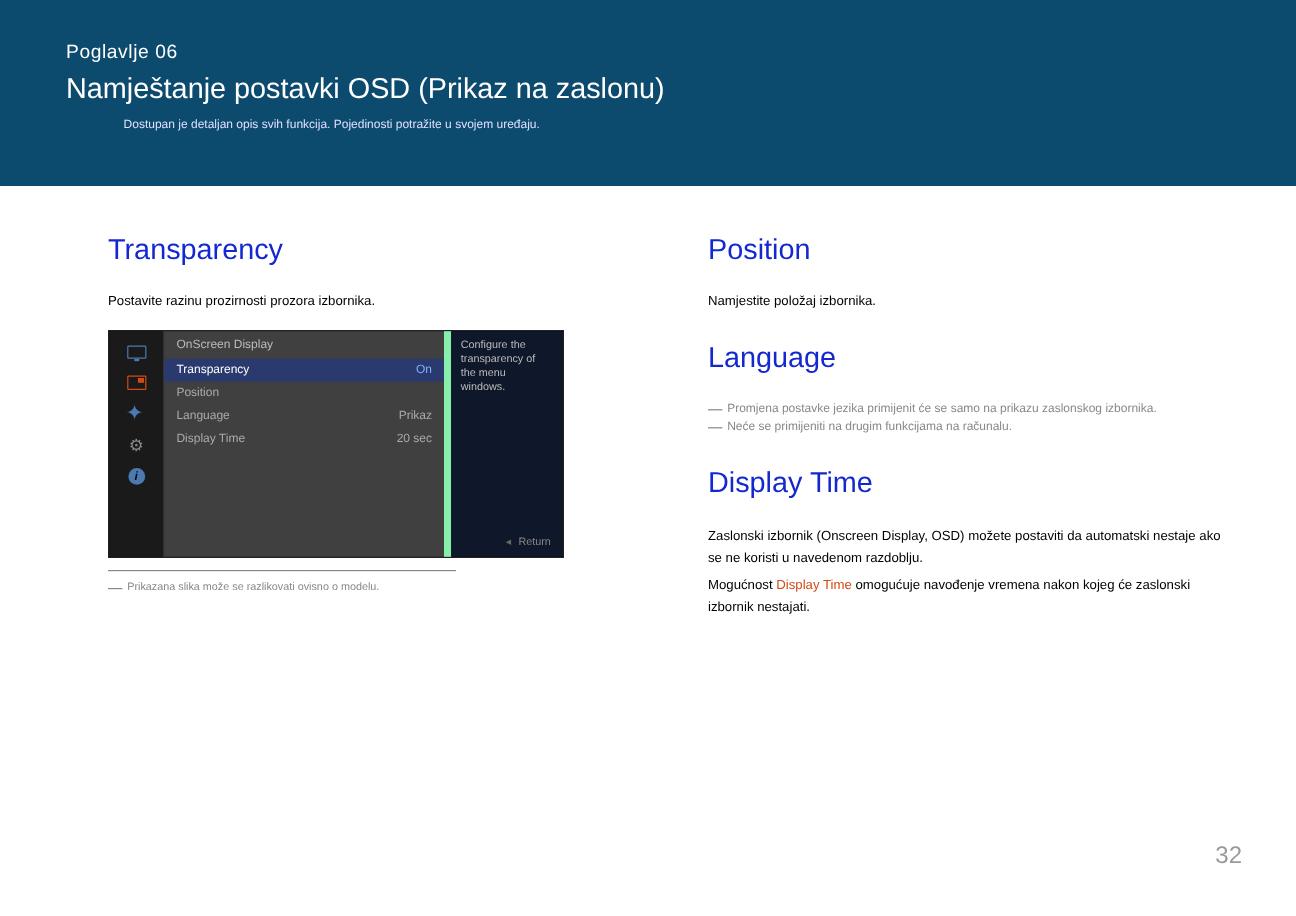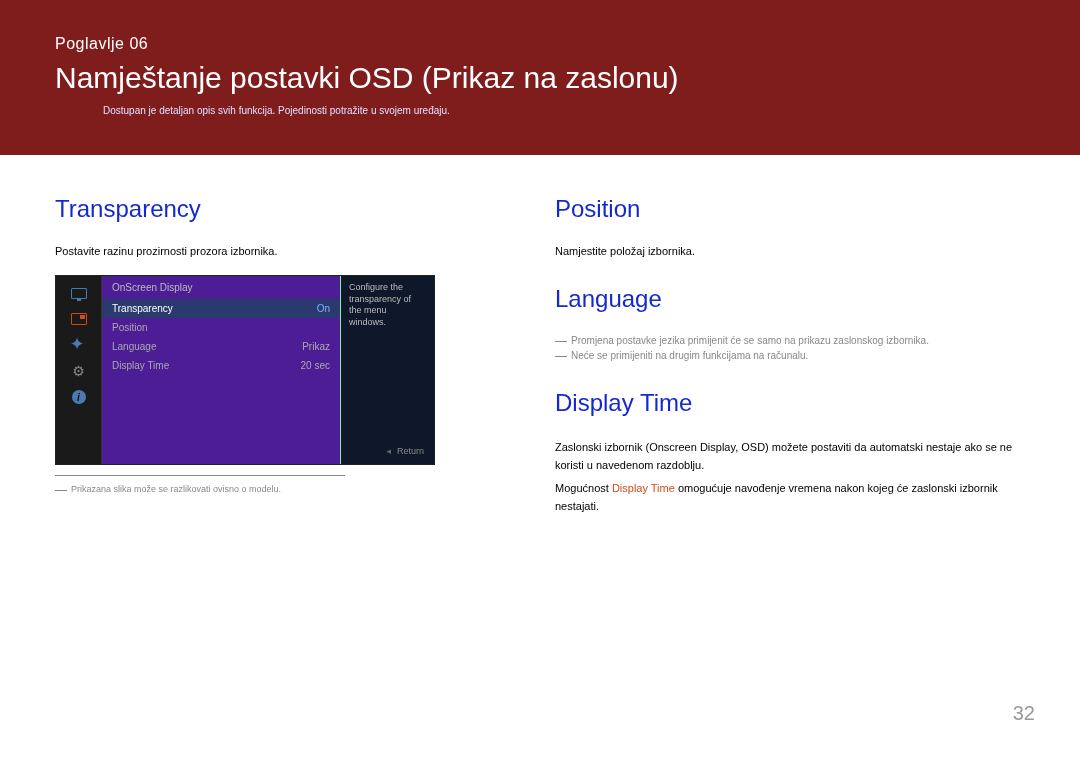--- a/index.html
+++ b/index.html
@@ -4,48 +4,48 @@
 <style>
   * { margin: 0; padding: 0; box-sizing: border-box; }
   body {
     font-family: Arial, Helvetica, sans-serif;
     width: 1080px;
     height: 763px;
     background: #fff;
     position: relative;
   }
   .header {
-    background: #7f1d1d;
+    background: #0c4a6e;
     color: #fff;
     padding: 35px 55px 25px 55px;
     height: 155px;
   }
   .chapter {
     font-size: 16px;
     font-weight: 400;
     letter-spacing: 0.5px;
   }
   .title {
-    font-size: 30px;
+    font-size: 24px;
     font-weight: 400;
     margin-top: 8px;
   }
   .subtitle {
     font-size: 10px;
     margin-top: 10px;
     color: #e0e0ff;
     padding-left: 48px;
   }
   .content {
     display: flex;
     padding: 40px 55px 0 55px;
     gap: 55px;
   }
   .col { flex: 1; }
-  .col-left { flex: 0 0 445px; }
+  .col-left { flex: 0 0 445px; margin-left: 35px; }
   .col-right { flex: 1; }
   .section-title {
     color: #1428d2;
     font-size: 24px;
     font-weight: 400;
     margin-bottom: 22px;
   }
   .section-desc {
     font-size: 11px;
     color: #000;
@@ -130,23 +130,23 @@
     width:14px;height:14px;border-radius:50%;background:#4a7ab0;
     display:flex;align-items:center;justify-content:center;
     color:#0a0a0a;font-size:10px;font-weight:bold;font-style:italic;
   }
   .osd-main {
     flex: 1;
     display: flex;
   }
   .osd-menu {
     flex: 0 0 240px;
-    background: #4c1d95;
+    background: #404040;
     border-left: 1px solid #333;
-    border-right: 1px solid #86efac;
+    border-right: 6px solid #86efac;
   }
   .osd-menu-title {
     padding: 6px 10px;
     color: #bbb;
     font-size: 10px;
   }
   .osd-row {
     display: flex;
     justify-content: space-between;
     padding: 4px 10px;

